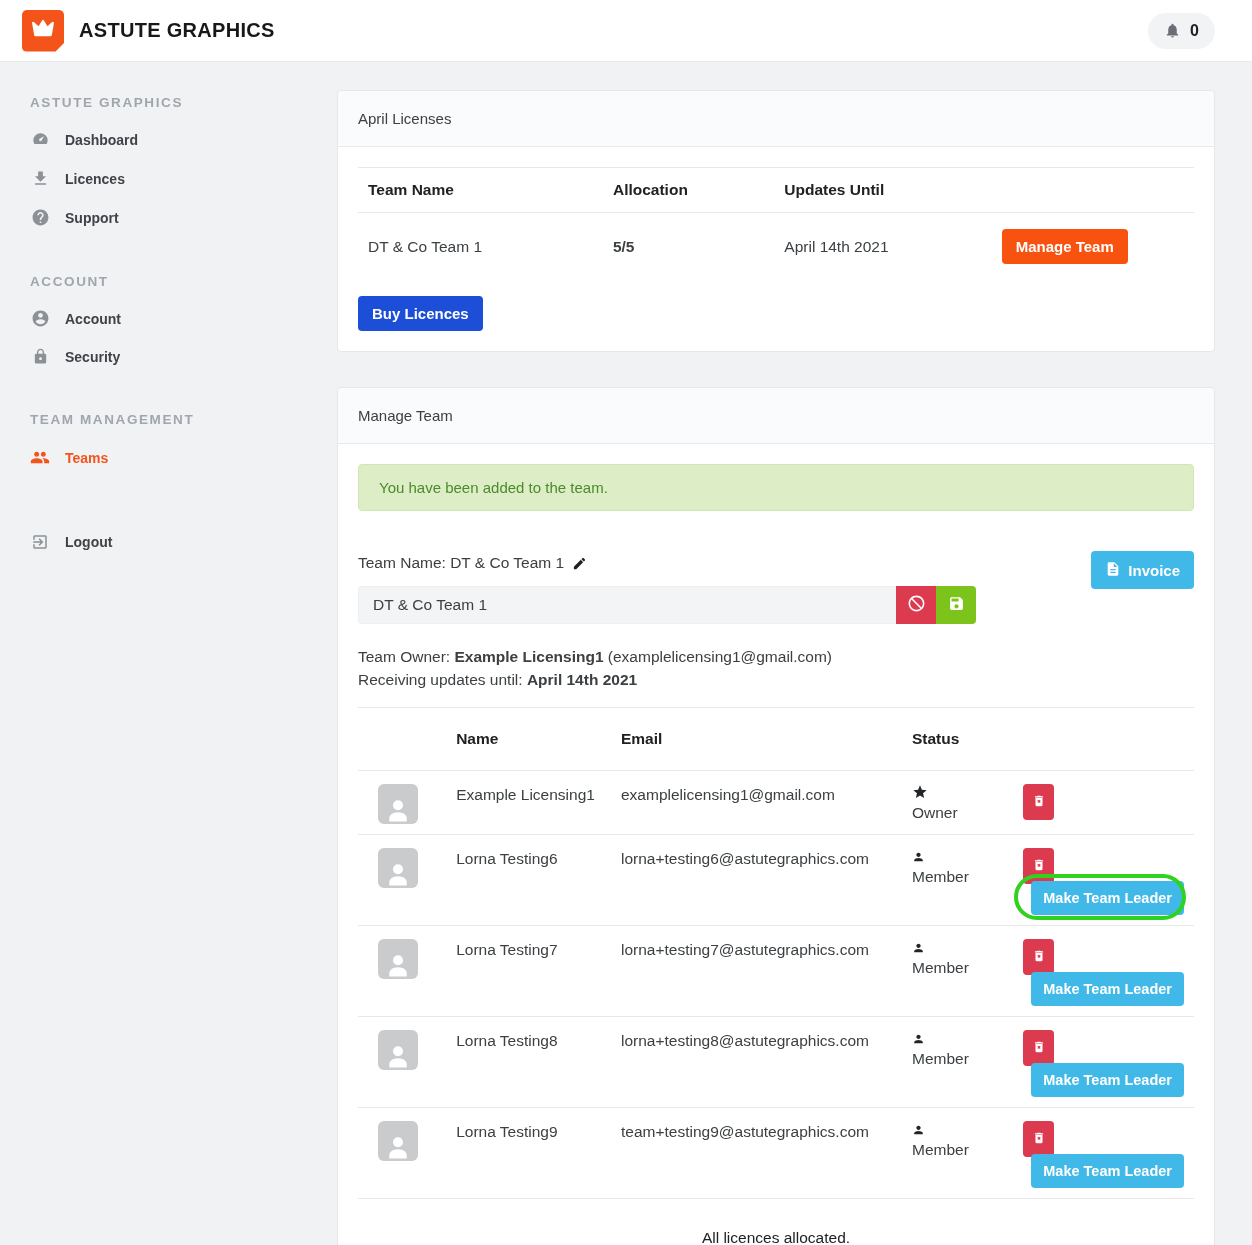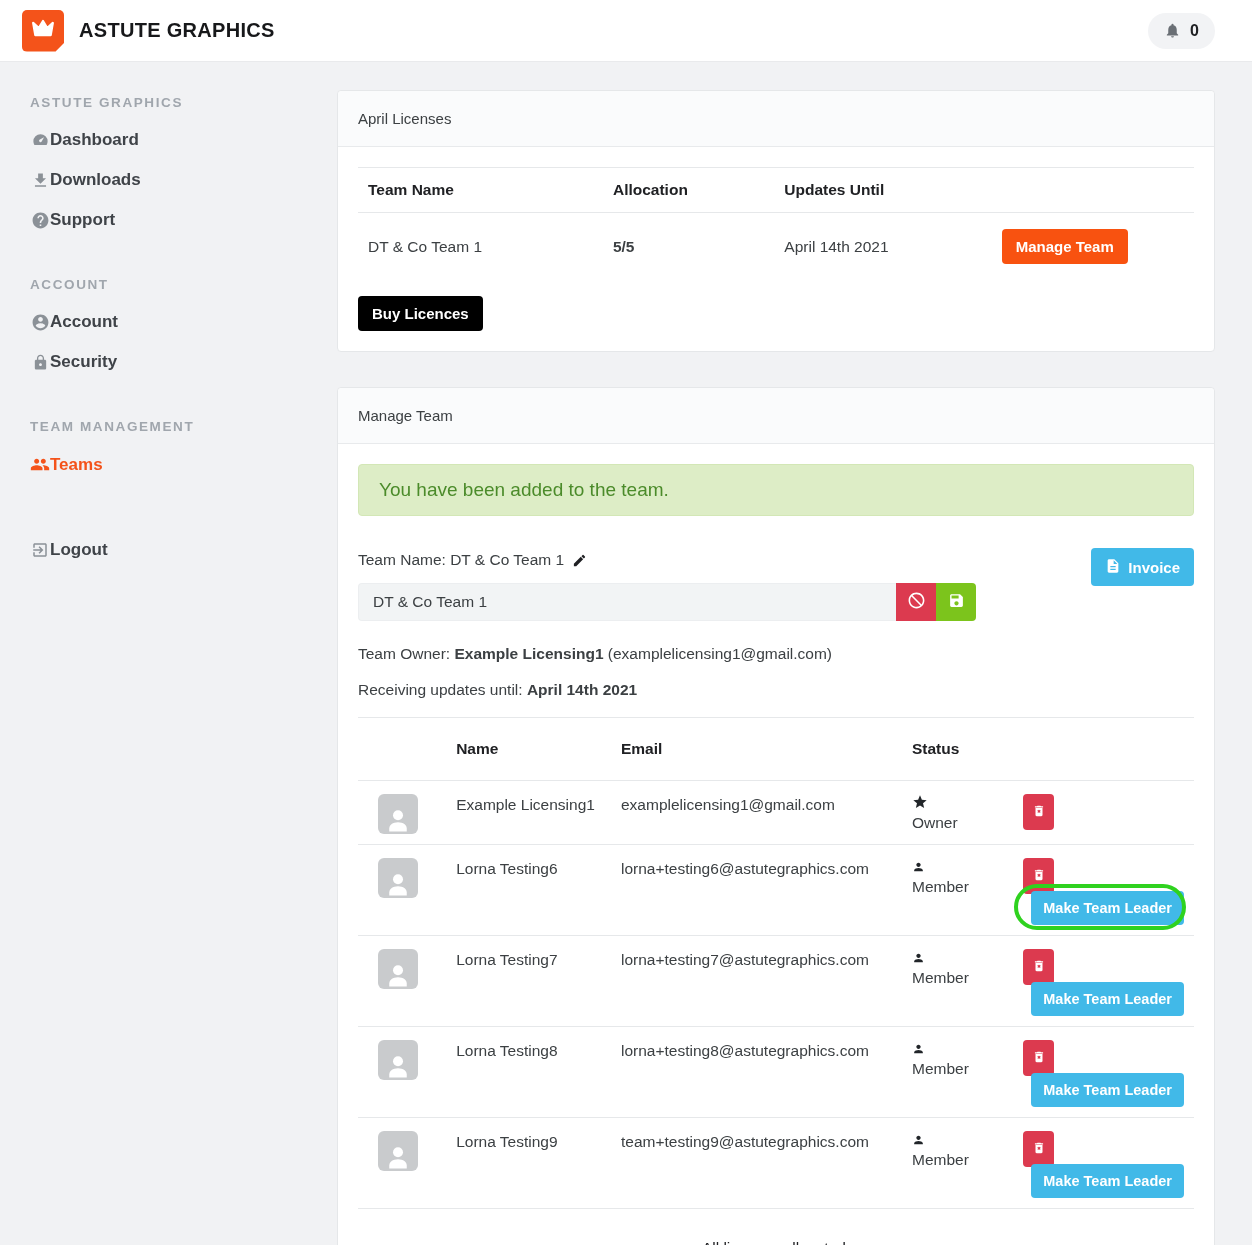--- a/index.html
+++ b/index.html
@@ -36,22 +36,22 @@
   .sidebar { width:310px; flex:none; padding:33px 0 40px 30px; }
   .main { flex:1; padding:28px 37px 25px 27px; }
 
   
   .section-label {
     color:#a0a6ad; font-size:13.5px; font-weight:600; letter-spacing:1.6px;
     margin-bottom:10px;
   }
   .section-label + .side-item { margin-top:2px; }
   .side-item {
-    display:flex; align-items:center; padding:10px 0;
-    color:#3f4348; font-weight:bold; font-size:17px; cursor:pointer;
+    display:flex; align-items:center; gap:15px; padding:10px 0;
+    color:#3f4348; font-weight:bold; font-size:14px; cursor:pointer;
   }
   .si-icon { width:20px; display:flex; justify-content:center; color:#8b9197; }
   .side-item.active { color:#f4531a; }
   .side-item.active .si-icon { color:#f4531a; }
   .side-gap { height:37px; }
   .side-gap-lg { height:45px; }
 
   
   .card { background:#fff; border:1px solid #e5e7e9; border-radius:4px; }
   .card + .card { margin-top:35px; }
@@ -61,57 +61,57 @@
   }
   .card-body { padding:20px; }
 
   
   .btn {
     display:inline-flex; align-items:center; gap:7px; border:none; cursor:pointer;
     color:#fff; font-weight:bold; font-family:inherit; font-size:15px;
     padding:10px 14px; border-radius:4px; line-height:1;
   }
   .btn-orange { background:#f85210; }
-  .btn-green  { background:#000000; }
+  .btn-green  { background:#1d4ed8; }
   .btn-blue   { background:#41b9e8; }
 
   
   table { width:100%; border-collapse:collapse; }
   th { text-align:left; font-size:15.5px; color:#202124; }
   .lic-table th {
     padding:13px 10px; border-top:1px solid #e6e8ea; border-bottom:1px solid #e6e8ea;
   }
   .lic-table td { padding:16px 10px; font-size:15.5px; vertical-align:middle; }
   .lic-table .c1 { width:29.3%; } .lic-table .c2 { width:20.5%; }
   .lic-table .c3 { width:26%; }  .lic-table .c4 { width:24.2%; }
   .bold { font-weight:bold; }
   .buy-btn { margin-top:16px; }
 
   
   .alert-success {
     background:#ddedc6; border:1px solid #d3e7b6; color:#4b8b2a;
-    border-radius:4px; padding:14px 20px; font-size:19px; margin-bottom:32px;
+    border-radius:4px; padding:14px 20px; font-size:15px; margin-bottom:40px;
   }
   .tn-row { display:flex; align-items:flex-start; justify-content:space-between; }
   .tn-label { display:flex; align-items:center; gap:8px; font-size:15.5px; padding-top:3px; }
   .pencil { cursor:pointer; display:flex; }
   .input-group { display:flex; margin-top:14px; }
   .team-input {
     width:538px; height:38px; background:#f2f4f5; border:1px solid #eceef0;
     border-right:none; border-radius:4px 0 0 4px; padding:0 14px;
     font-family:inherit; font-size:15.5px; color:#3c4043;
   }
   .ig-btn {
     width:40px; height:38px; border:none; cursor:pointer;
     display:flex; align-items:center; justify-content:center;
   }
   .ig-btn.red { background:#dc3a4f; }
   .ig-btn.grn { background:#7cc41c; border-radius:0 4px 4px 0; }
   .owner-line { margin-top:24px; font-size:15.5px; }
-  .updates-line { margin-top:18px; font-size:15.5px; }
+  .updates-line { margin-top:5px; font-size:15.5px; }
 
   
   .members { margin-top:18px; }
   .members th {
     padding:22px 10px; border-top:1px solid #e6e8ea; border-bottom:1px solid #e6e8ea;
   }
   .members td {
     padding:13px 10px 10px; border-bottom:1px solid #e6e8ea;
     vertical-align:top; font-size:15.5px;
   }
@@ -180,21 +180,21 @@
         </span>
         <span>Dashboard</span>
       </div>
 
       <div class="side-item">
         <span class="si-icon">
           <svg width="19" height="19" viewBox="0 0 24 24" fill="currentColor">
               <path d="M5 20h14v-2H5v2zM19 9h-4V3H9v6H5l7 7 7-7z"></path>
             </svg>
         </span>
-        <span>Downloads</span>
+        <span>Licences</span>
       </div>
 
       <div class="side-item">
         <span class="si-icon">
           <svg width="19" height="19" viewBox="0 0 24 24" fill="currentColor">
               <path d="M12 2C6.48 2 2 6.48 2 12s4.48 10 10 10 10-4.48 10-10S17.52 2 12 2zm1 17h-2v-2h2v2zm2.07-7.75-.9.92C13.45 12.9 13 13.5 13 15h-2v-.5c0-1.1.45-2.1 1.17-2.83l1.24-1.26c.37-.36.59-.86.59-1.41 0-1.1-.9-2-2-2s-2 .9-2 2H8c0-2.21 1.79-4 4-4s4 1.79 4 4c0 .88-.36 1.68-.93 2.25z"></path>
             </svg>
         </span>
         <span>Support</span>
       </div>

